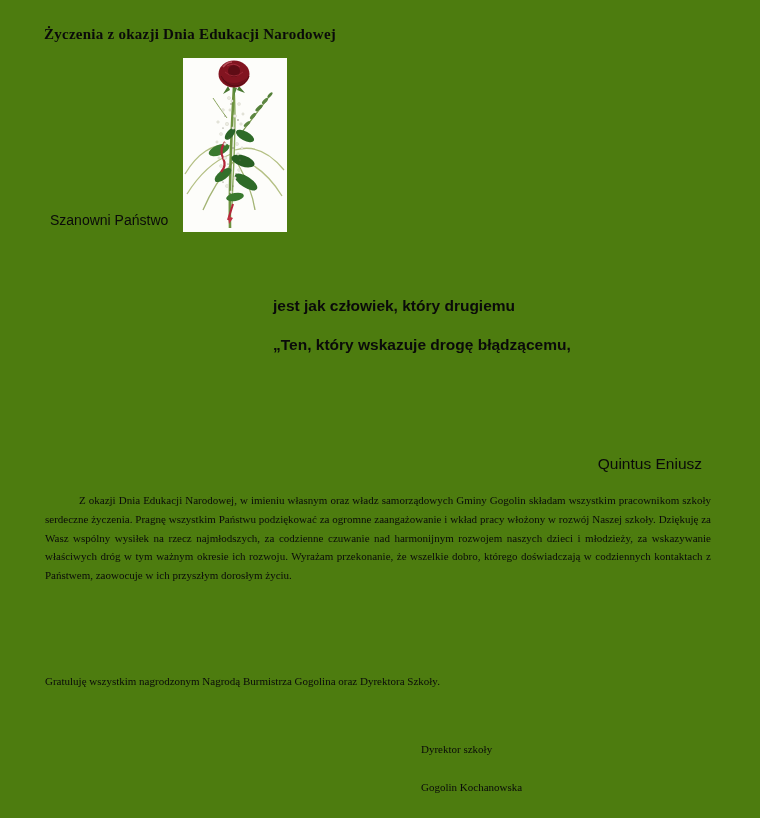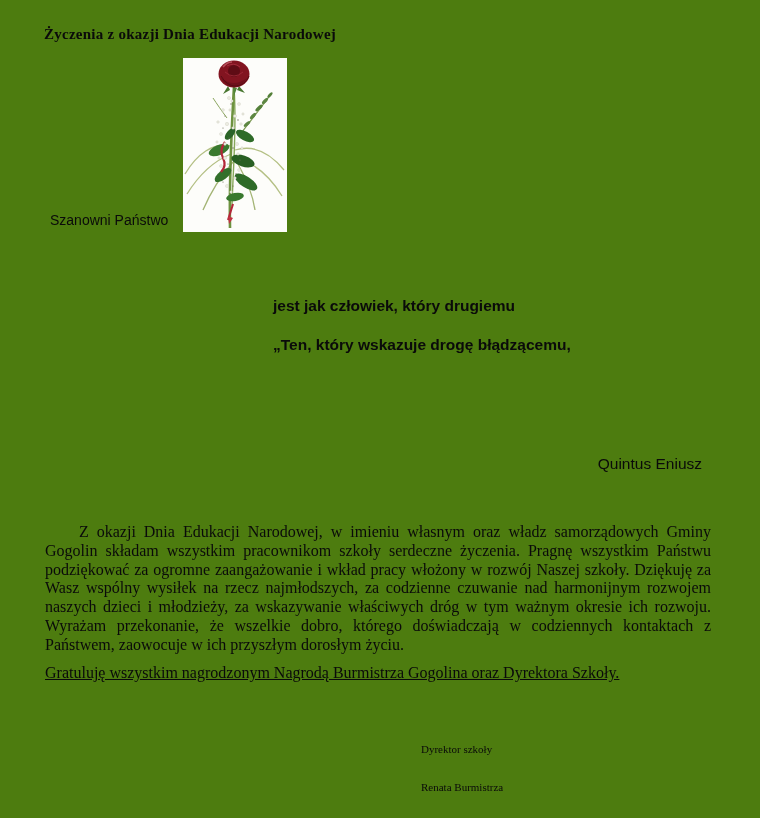--- a/index.html
+++ b/index.html
@@ -51,33 +51,31 @@
     right: 58px; top: 412px;
     font-family: "Liberation Sans", sans-serif;
     font-weight: normal;
     font-size: 15.5px;
     white-space: nowrap;
     margin-top: 43px;
   }
 
   .body-text {
     font-family: "Liberation Serif", serif;
-    font-size: 16px;
+    font-size: 11px;
     line-height: 18.8px;
-    margin-top: 32px;
   }
   .para-main {
     left: 45px; top: 491px; width: 666px;
     text-align: justify;
     text-indent: 34px;
   }
   .para-congrats {
-    left: 45px; top: 632px; width: 690px;
-    white-space: nowrap;
-    text-decoration: underline;
+    left: 45px; top: 672px; width: 690px;
+    white-space: nowrap;
   }
   .para-wishes {
     left: 45px; top: 683px; width: 666px;
     text-align: justify;
     text-indent: 9px;
   }
 
   .sig {
     font-family: "Liberation Serif", serif;
     font-size: 11px;
@@ -199,15 +197,15 @@
   </div>
 
   <div class="abs quote-attribution">Quintus Eniusz</div>
 
   <p class="abs body-text para-main">Z okazji Dnia Edukacji Narodowej, w imieniu własnym oraz władz samorządowych Gminy Gogolin składam wszystkim pracownikom szkoły serdeczne życzenia. Pragnę wszystkim Państwu podziękować za ogromne zaangażowanie i wkład pracy włożony w rozwój Naszej szkoły. Dziękuję za Wasz wspólny wysiłek na rzecz najmłodszych, za codzienne czuwanie nad harmonijnym rozwojem naszych dzieci i młodzieży, za wskazywanie właściwych dróg w tym ważnym okresie ich rozwoju. Wyrażam przekonanie, że wszelkie dobro, którego doświadczają w codziennych kontaktach z Państwem, zaowocuje w ich przyszłym dorosłym życiu.</p>
 
   <p class="abs body-text para-congrats">Gratuluję wszystkim nagrodzonym Nagrodą Burmistrza Gogolina oraz Dyrektora Szkoły.</p>
 
 
   <div class="abs sig sig-role">Dyrektor szkoły</div>
-  <div class="abs sig sig-name">Renata Burmistrza</div>
+  <div class="abs sig sig-name">Gogolin Kochanowska</div>
 
 </div>
 
 </body></html>

